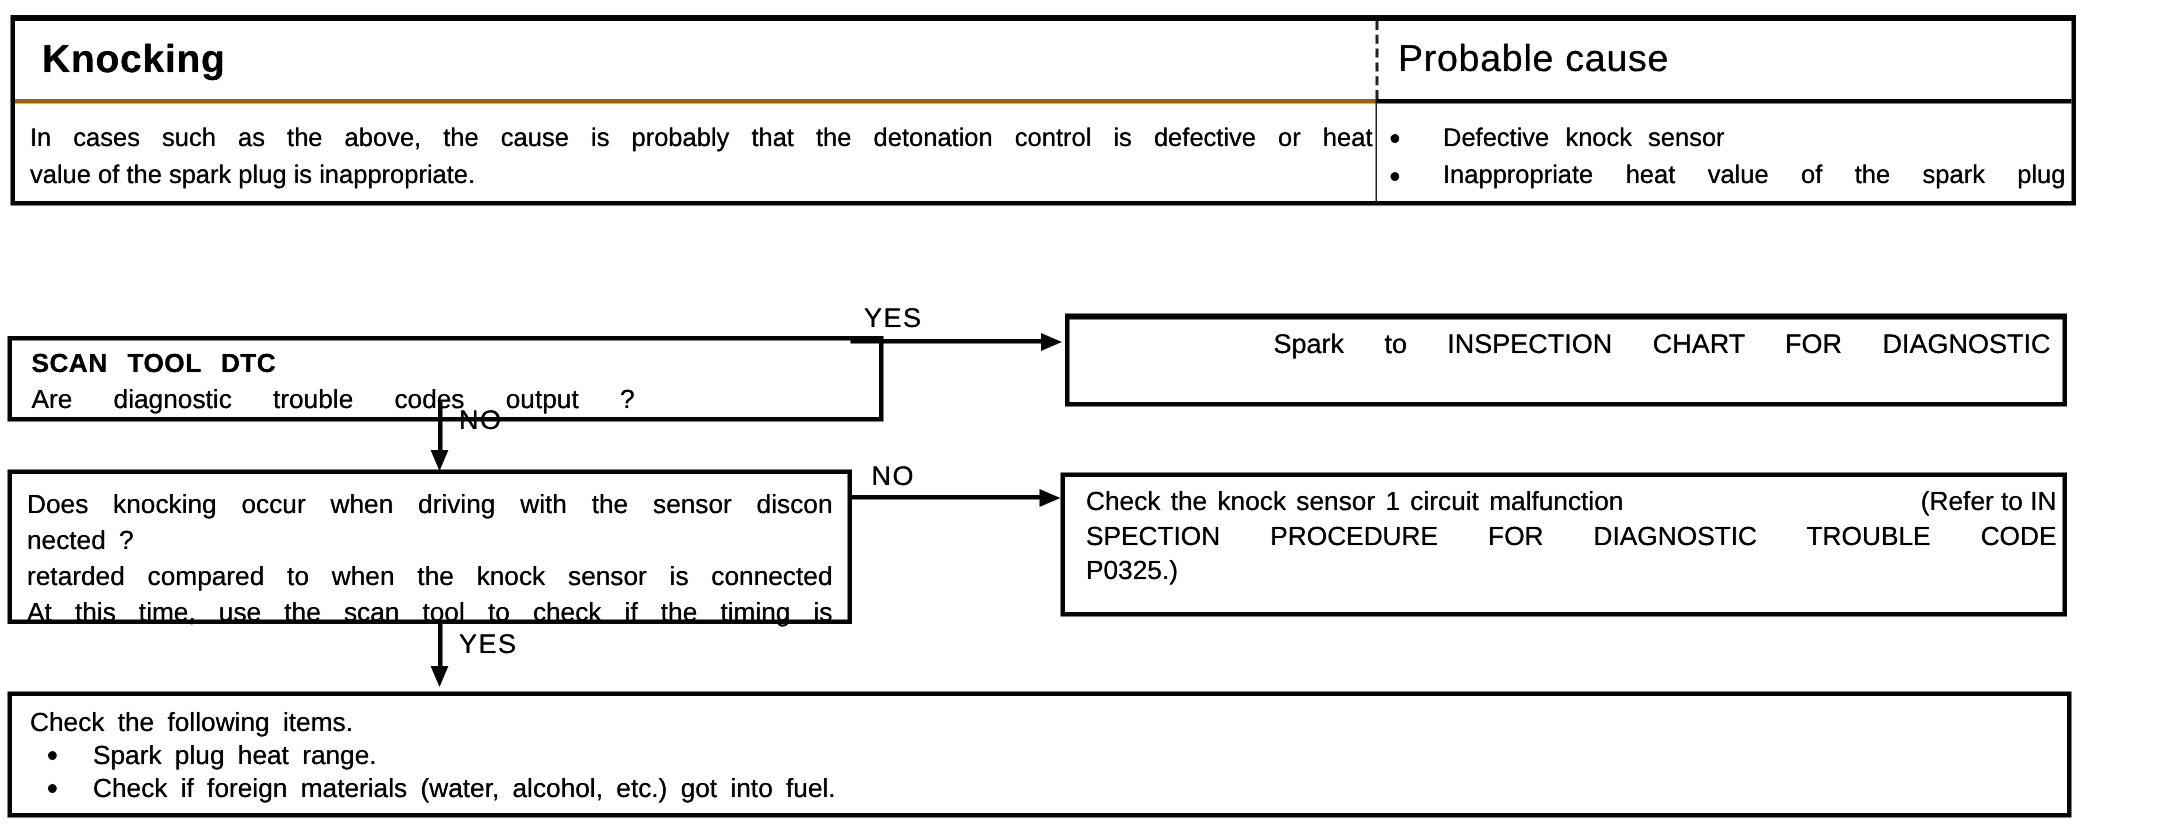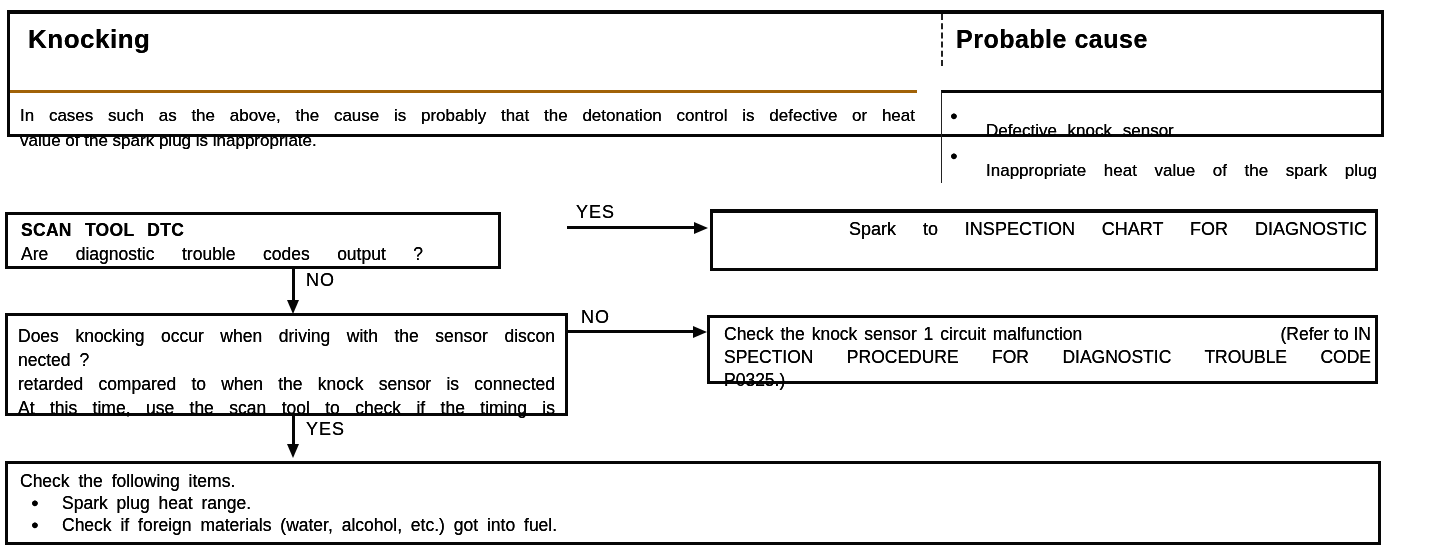--- a/index.html
+++ b/index.html
@@ -7,47 +7,47 @@
     position:relative;width:1440px;height:552px;background:#ffffff;
     font-family:"Liberation Sans",sans-serif;color:#000;
     text-shadow:0 0 .5px #000; 
     overflow:hidden;
   }
   .box{position:absolute;box-sizing:border-box;border:3px solid #060606;background:#fff;}
   .jl{text-align:justify;text-align-last:justify;}
 
   
   .diag-table{left:7px;top:10px;width:1377px;height:127px;border-top-width:4px;display:grid;
-              grid-template-columns:907px 1fr;grid-template-rows:52px 1fr;gap:24px;}
+              grid-template-columns:907px 1fr;grid-template-rows:52px 1fr;}
   .th-left{grid-column:1;grid-row:1;font-size:26px;font-weight:bold;padding:10px 0 0 18px;letter-spacing:.5px;}
-  .th-right{grid-column:2;grid-row:1;font-size:25px;font-weight:bold;padding:11px 0 0 13px;
+  .th-right{grid-column:2;grid-row:1;font-size:25px;font-weight:normal;padding:11px 0 0 13px;
             border-left:2px dashed #222;letter-spacing:.5px;}
   .tb-left{grid-column:1;grid-row:2;border-top:3px solid #a16207;font-size:17px;line-height:25px;
            padding:10px 2px 0 10px;}
   .tb-right{grid-column:2;grid-row:2;border-top:3px solid #060606;border-left:1px solid #222;
             font-size:17px;line-height:25px;padding:10px 4px 0 0;}
   .cause-row{display:flex;}
   .cause-dot{width:36px;padding-left:8px;font-size:13px;line-height:25px;flex:0 0 auto;}
-  .cause-text{flex:1 1 auto;margin-top:15px;}
+  .cause-text{flex:1 1 auto;}
   .ws6{word-spacing:6px;}
   .ws4{word-spacing:4px;}
 
   
-  .box1{left:5px;top:212px;width:496px;height:57px;padding:3px 13px;font-size:17.5px;line-height:24px;}
+  .box1{left:5px;top:224px;width:584px;height:57px;padding:3px 13px;font-size:17.5px;line-height:24px;}
   .box1-title{font-weight:bold;word-spacing:8px;letter-spacing:.3px;}
   .box1-q{width:402px;}
 
   .rbox1{left:710px;top:209px;width:668px;height:62px;border-top-width:4px;padding:4px 8px;
          font-size:18px;line-height:25px;}
   .rbox1-l1{padding-left:128px;}
   .rbox1-l2{word-spacing:8px;}
 
   .box2{left:5px;top:313px;width:563px;height:103px;padding:8px 10px;font-size:17.5px;line-height:24px;}
 
-  .rbox2{left:707px;top:315px;width:671px;height:69px;padding:5px 4px 5px 14px;font-size:17.5px;line-height:23px;}
+  .rbox2{left:707px;top:315px;width:671px;height:96px;padding:5px 4px 5px 14px;font-size:17.5px;line-height:23px;}
   .rbox2-l1{display:flex;justify-content:space-between;}
   .rbox2-l1 .l1a{word-spacing:2px;}
 
   .box3{left:5px;top:461px;width:1376px;height:84px;padding:6px 0 0 12px;font-size:17.5px;line-height:22px;}
   .b-row{display:flex;}
   .b-dot{width:31px;padding-left:11px;font-size:13px;line-height:22px;flex:0 0 auto;}
 
   
   .hline{position:absolute;height:3px;background:#050505;}
   .vline{position:absolute;width:3px;background:#050505;}

